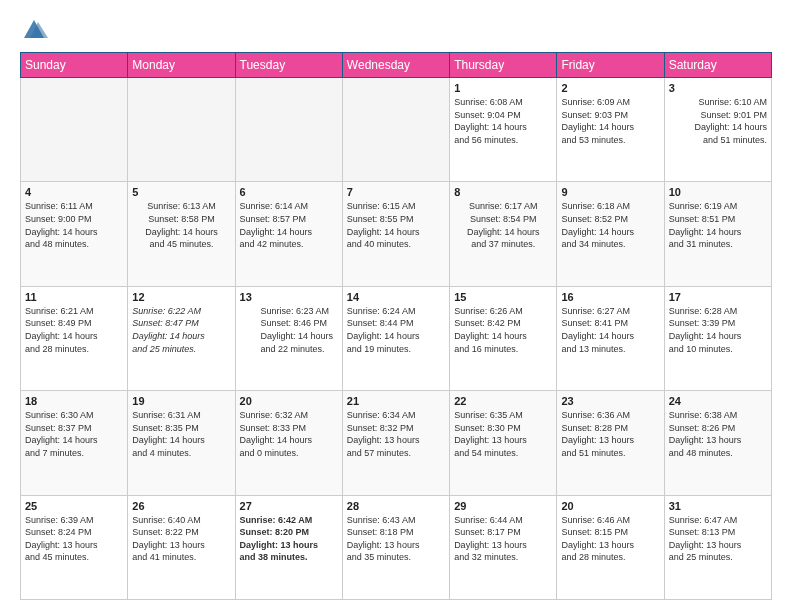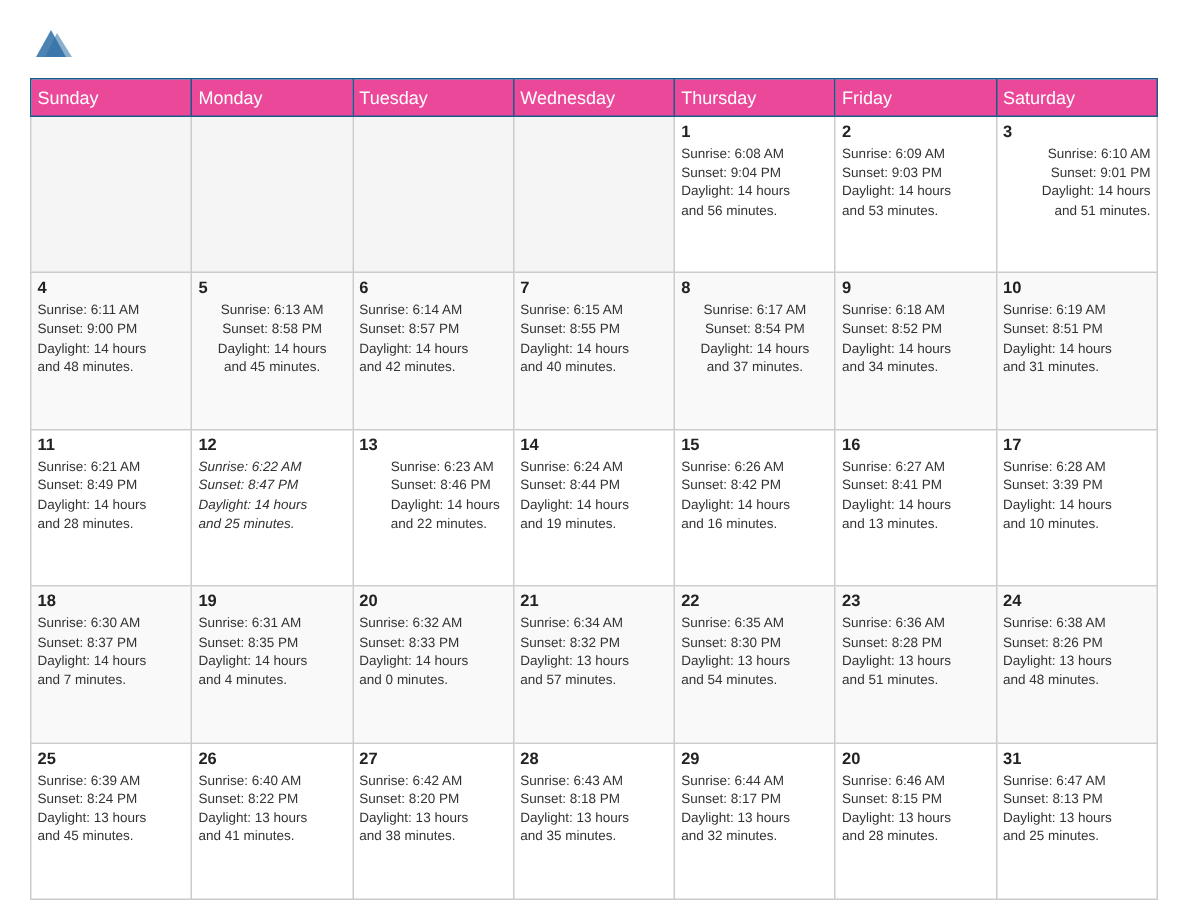--- a/index.html
+++ b/index.html
@@ -320,21 +320,21 @@
           </td>
           <td>
             <span class="day-num">26</span>
             <div class="day-info" style="white-space: pre-line;">Sunrise: 6:40 AM
 Sunset: 8:22 PM
 Daylight: 13 hours
 and 41 minutes.</div>
           </td>
           <td>
             <span class="day-num">27</span>
-            <div class="day-info" style="white-space: pre-line;">Sunrise: 6:42 AM
+            <div class="day-info" style="white-space: pre-line; font-weight: bold;">Sunrise: 6:42 AM
 Sunset: 8:20 PM
 Daylight: 13 hours
 and 38 minutes.</div>
           </td>
           <td>
             <span class="day-num">28</span>
             <div class="day-info" style="white-space: pre-line;">Sunrise: 6:43 AM
 Sunset: 8:18 PM
 Daylight: 13 hours
 and 35 minutes.</div>

